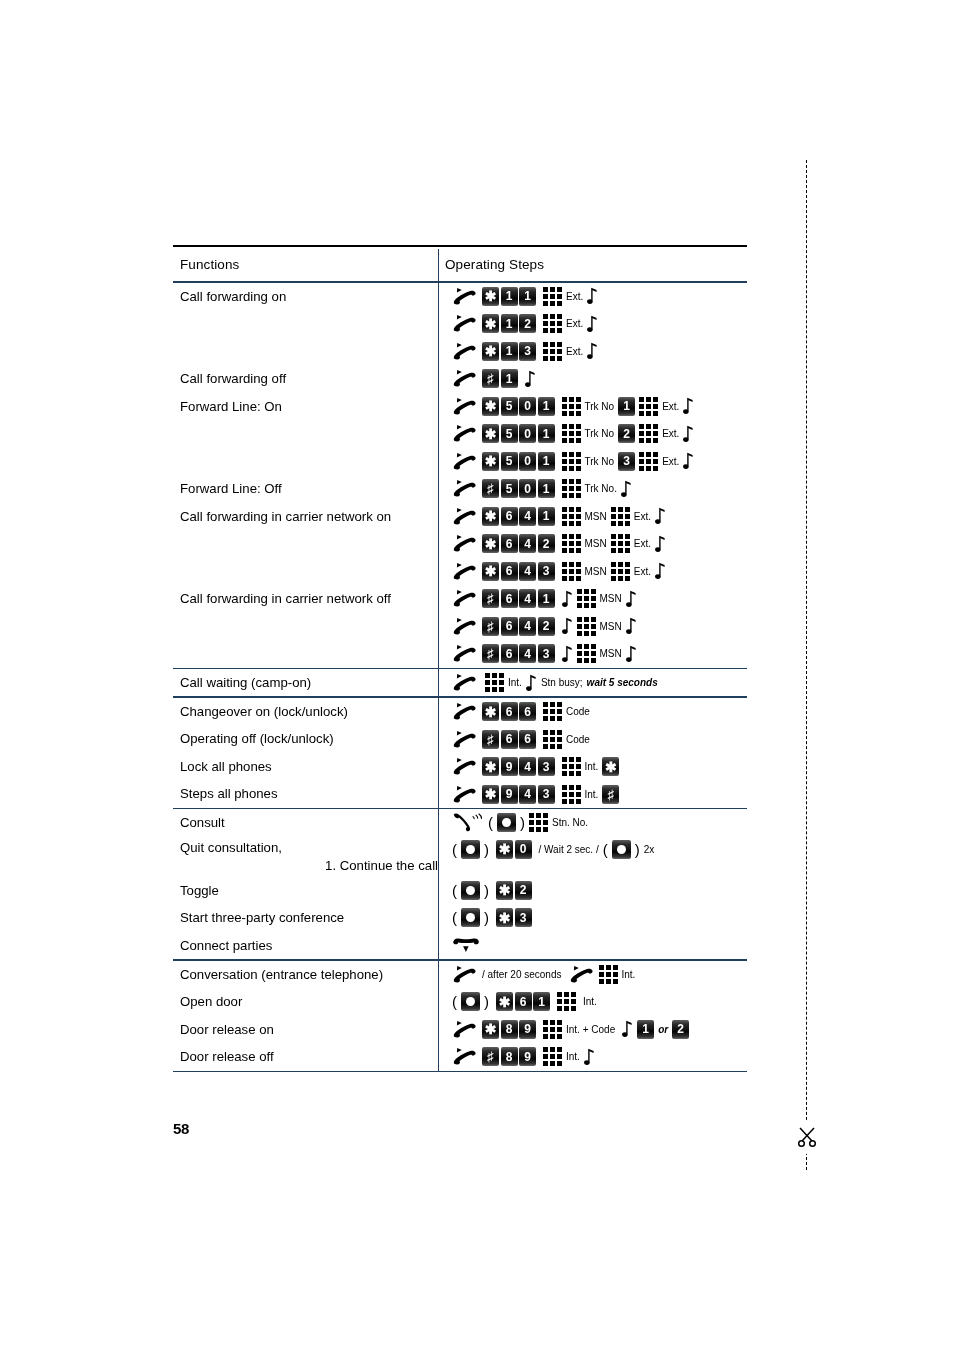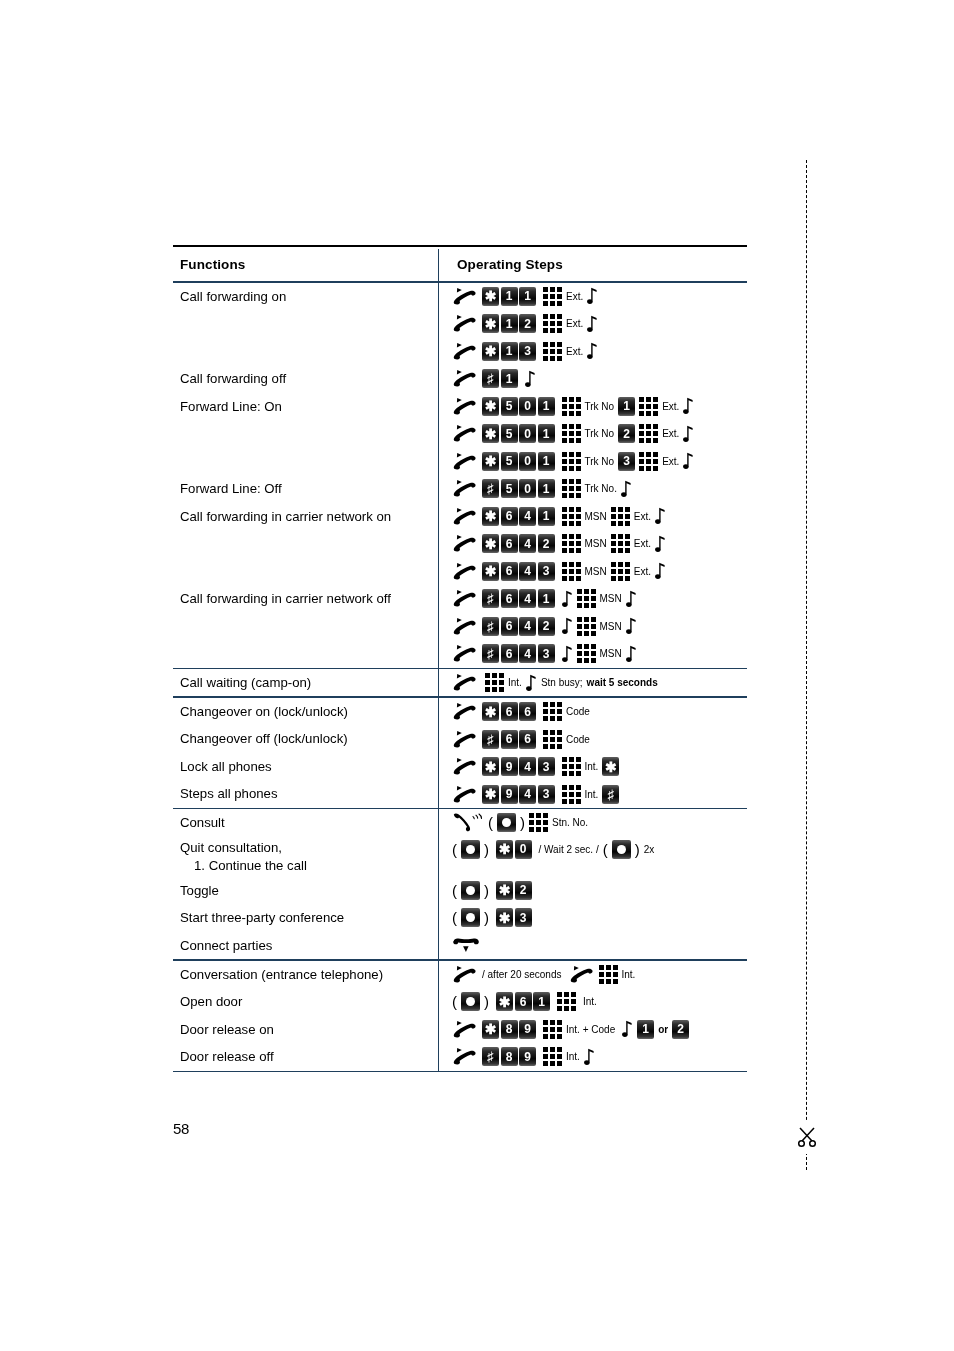--- a/index.html
+++ b/index.html
@@ -63,25 +63,25 @@
 
   .tbl-head {
     position: relative;
     height: 36px;
   }
   .tbl-head .head-fn,
   .tbl-head .head-op {
     position: absolute;
     top: 12px;
     font-size: 13.5px;
-    font-weight: bold;
+    font-weight: normal;
     letter-spacing: .1px;
   }
   .tbl-head .head-fn { left: 7px; }
-  .tbl-head .head-op { left: 284px; }
+  .tbl-head .head-op { left: 272px; }
 
   .hrule {
     width: 574px;
     height: 1.5px;
     background: #1f3f5c;
   }
   .hrule.thin { height: 1.4px; background: #1f3f5c; }
 
   
   #col-divider {
@@ -117,21 +117,21 @@
     align-items: center;
     gap: 4px;
     font-size: 13.2px;
     white-space: nowrap;
   }
   .row.tall { min-height: 40px; align-items: flex-start; }
   .row.tall .fn-cell { padding-top: 3px; }
   .row.tall .op-cell { padding-top: 3px; }
 
   .lbl { font-size: 10px; }
-  .lbl.b { font-weight: bold; }
+  .lbl.b { font-weight: bold; font-style: italic; }
 
   
   .ic { display: inline-block; vertical-align: middle; flex: none; }
 
   
   .ic-handset { width: 26px; height: 19px; }
   
   .ic-hangup { width: 27px; height: 16px; }
   
   .ic-handset-wave { width: 32px; height: 19px; }
@@ -195,21 +195,21 @@
   .ic-note { width: 11px; height: 18px; }
 
   .pad-l { margin-left: 3px; }
 
   
   #page-number {
     position: absolute;
     left: 173px;
     top: 1120px;
     font-size: 15px;
-    font-weight: normal;
+    font-weight: bold;
     letter-spacing: -0.3px;
   }
 </style>
 </head>
 <body>
 
 <div id="page">
 
   <div id="cut-line"></div>
   <div id="scissors-mark">
@@ -941,21 +941,21 @@
               <i></i>
               <i></i>
               <i></i>
               <i></i>
             </span>
           <span class="lbl">Code</span>
         </div>
       </div>
 
       <div class="row">
-        <div class="fn-cell">Changeover off (lock/unlock)</div>
+        <div class="fn-cell">Operating off (lock/unlock)</div>
         <div class="op-cell">
           <span class="ic ic-handset">
             <svg viewBox="0 0 26 19" width="26" height="19">
                 <g fill="#000">
                   <path d="M2.2 16.8c-1-1.4-.2-3.4 1.6-4.9 3.4-2.8 9.2-6.4 14.3-7.9 2.4-.7 4.4-.1 5.2 1.3.8 1.4-.1 3-1.8 3.3-1.1.2-1.9-.3-2.4-1.1-4.2 1.5-8.8 4.3-11.6 6.6.6.7.7 1.7.1 2.5-.9 1.2-3.1 1.4-5.4.2z"></path>
                   <path d="M5.2 1.1l4.6 2-4.9 2.3z"></path>
                 </g>
               </svg>
           </span>
           <span class="keygroup">
@@ -1084,21 +1084,21 @@
               <i></i>
               <i></i>
             </span>
           <span class="lbl">Stn. No.</span>
         </div>
       </div>
 
       <div class="row tall">
         <div class="fn-cell">
           <div>Quit consultation,</div>
-          <div style="padding-left:14px;margin-top:3px;">1. Continue the call</div>
+          <div style="padding-left:14px;margin-top:3px;text-align:right;">1. Continue the call</div>
         </div>
         <div class="op-cell">
           <span class="paren">(</span>
           <span class="rkey"></span>
           <span class="paren">)</span>
           <span class="keygroup pad-l">
             <span class="key">
                 <span class="star">✱</span>
               </span>
             <span class="key">0</span>

